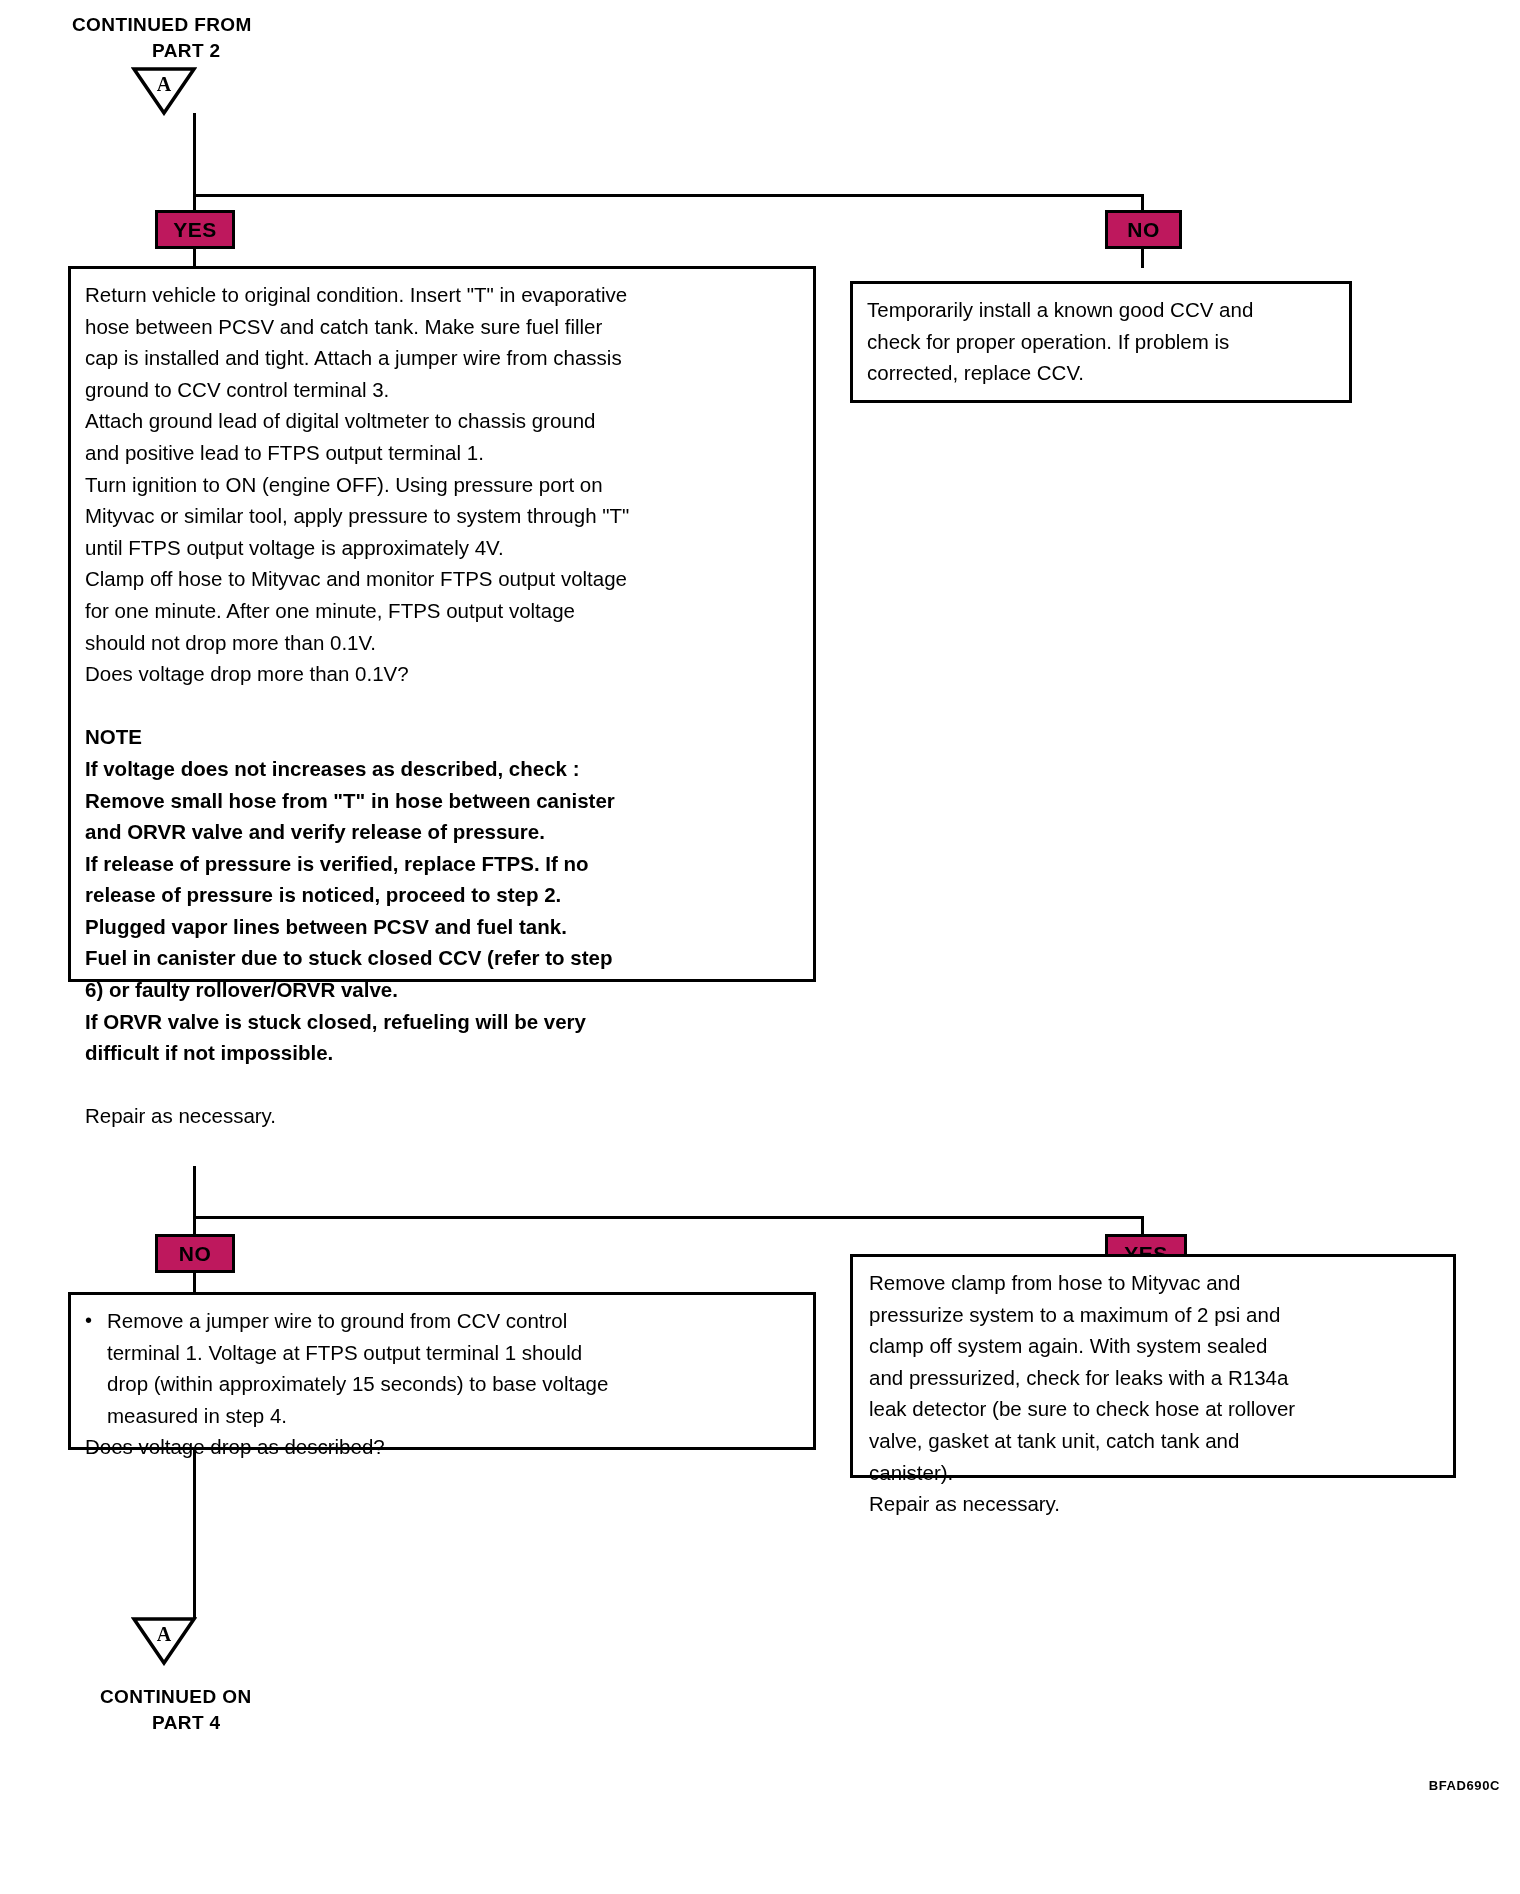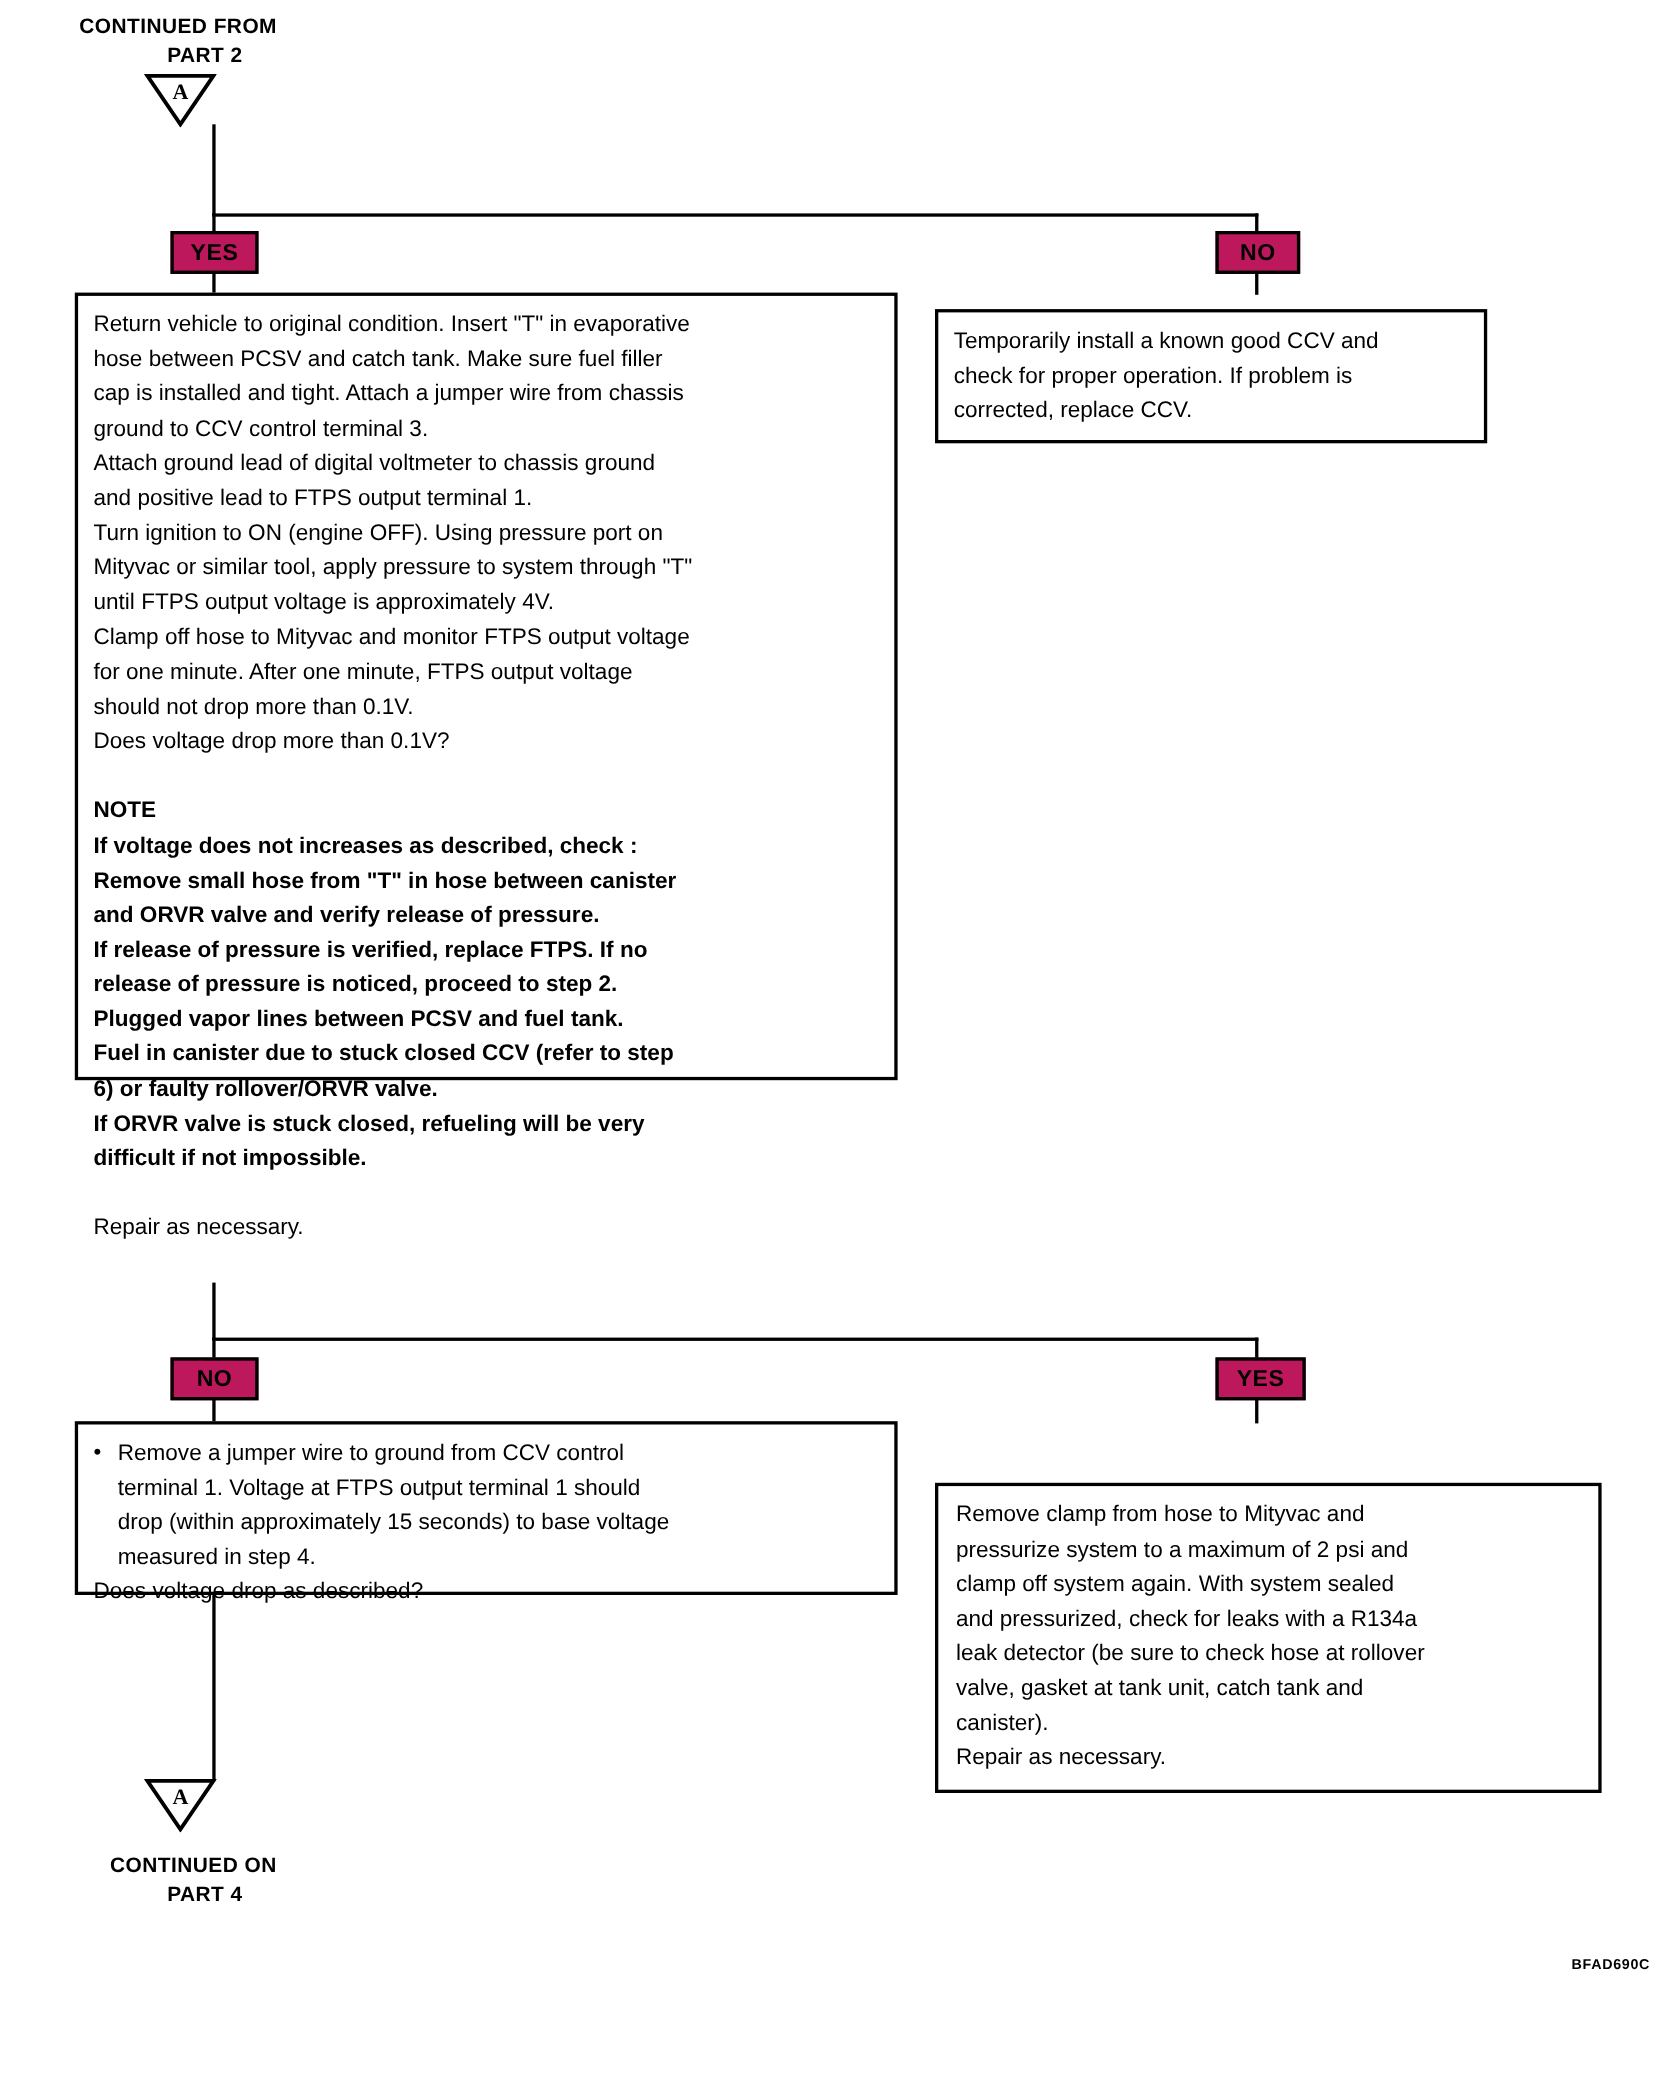--- a/index.html
+++ b/index.html
@@ -88,21 +88,21 @@
     border: 3px solid #000;
     background: #fff;
     box-sizing: border-box;
     padding: 10px 12px 10px 14px;
     font-size: 20.5px;
     line-height: 31.6px;
   }
   #box-main   { left: 68px;  top: 266px;  width: 748px;  height: 716px; }
   #box-ccv    { left: 850px; top: 269px;  width: 502px;  height: 122px; margin-top: 12px; }
   #box-jumper { left: 68px;  top: 1292px; width: 748px;  height: 158px; }
-  #box-leak   { left: 850px; top: 1348px; width: 606px;  height: 282px; padding-left: 16px; }
+  #box-leak   { left: 850px; top: 1254px; width: 606px;  height: 224px; padding-left: 16px; }
 
   .line-reg { white-space: pre-wrap; }
   .line-bold { font-weight: bold; white-space: pre-wrap; }
   .spacer { height: 31.6px; }
 
   
   .bullet-row {
     display: flex;
     align-items: flex-start;
   }

